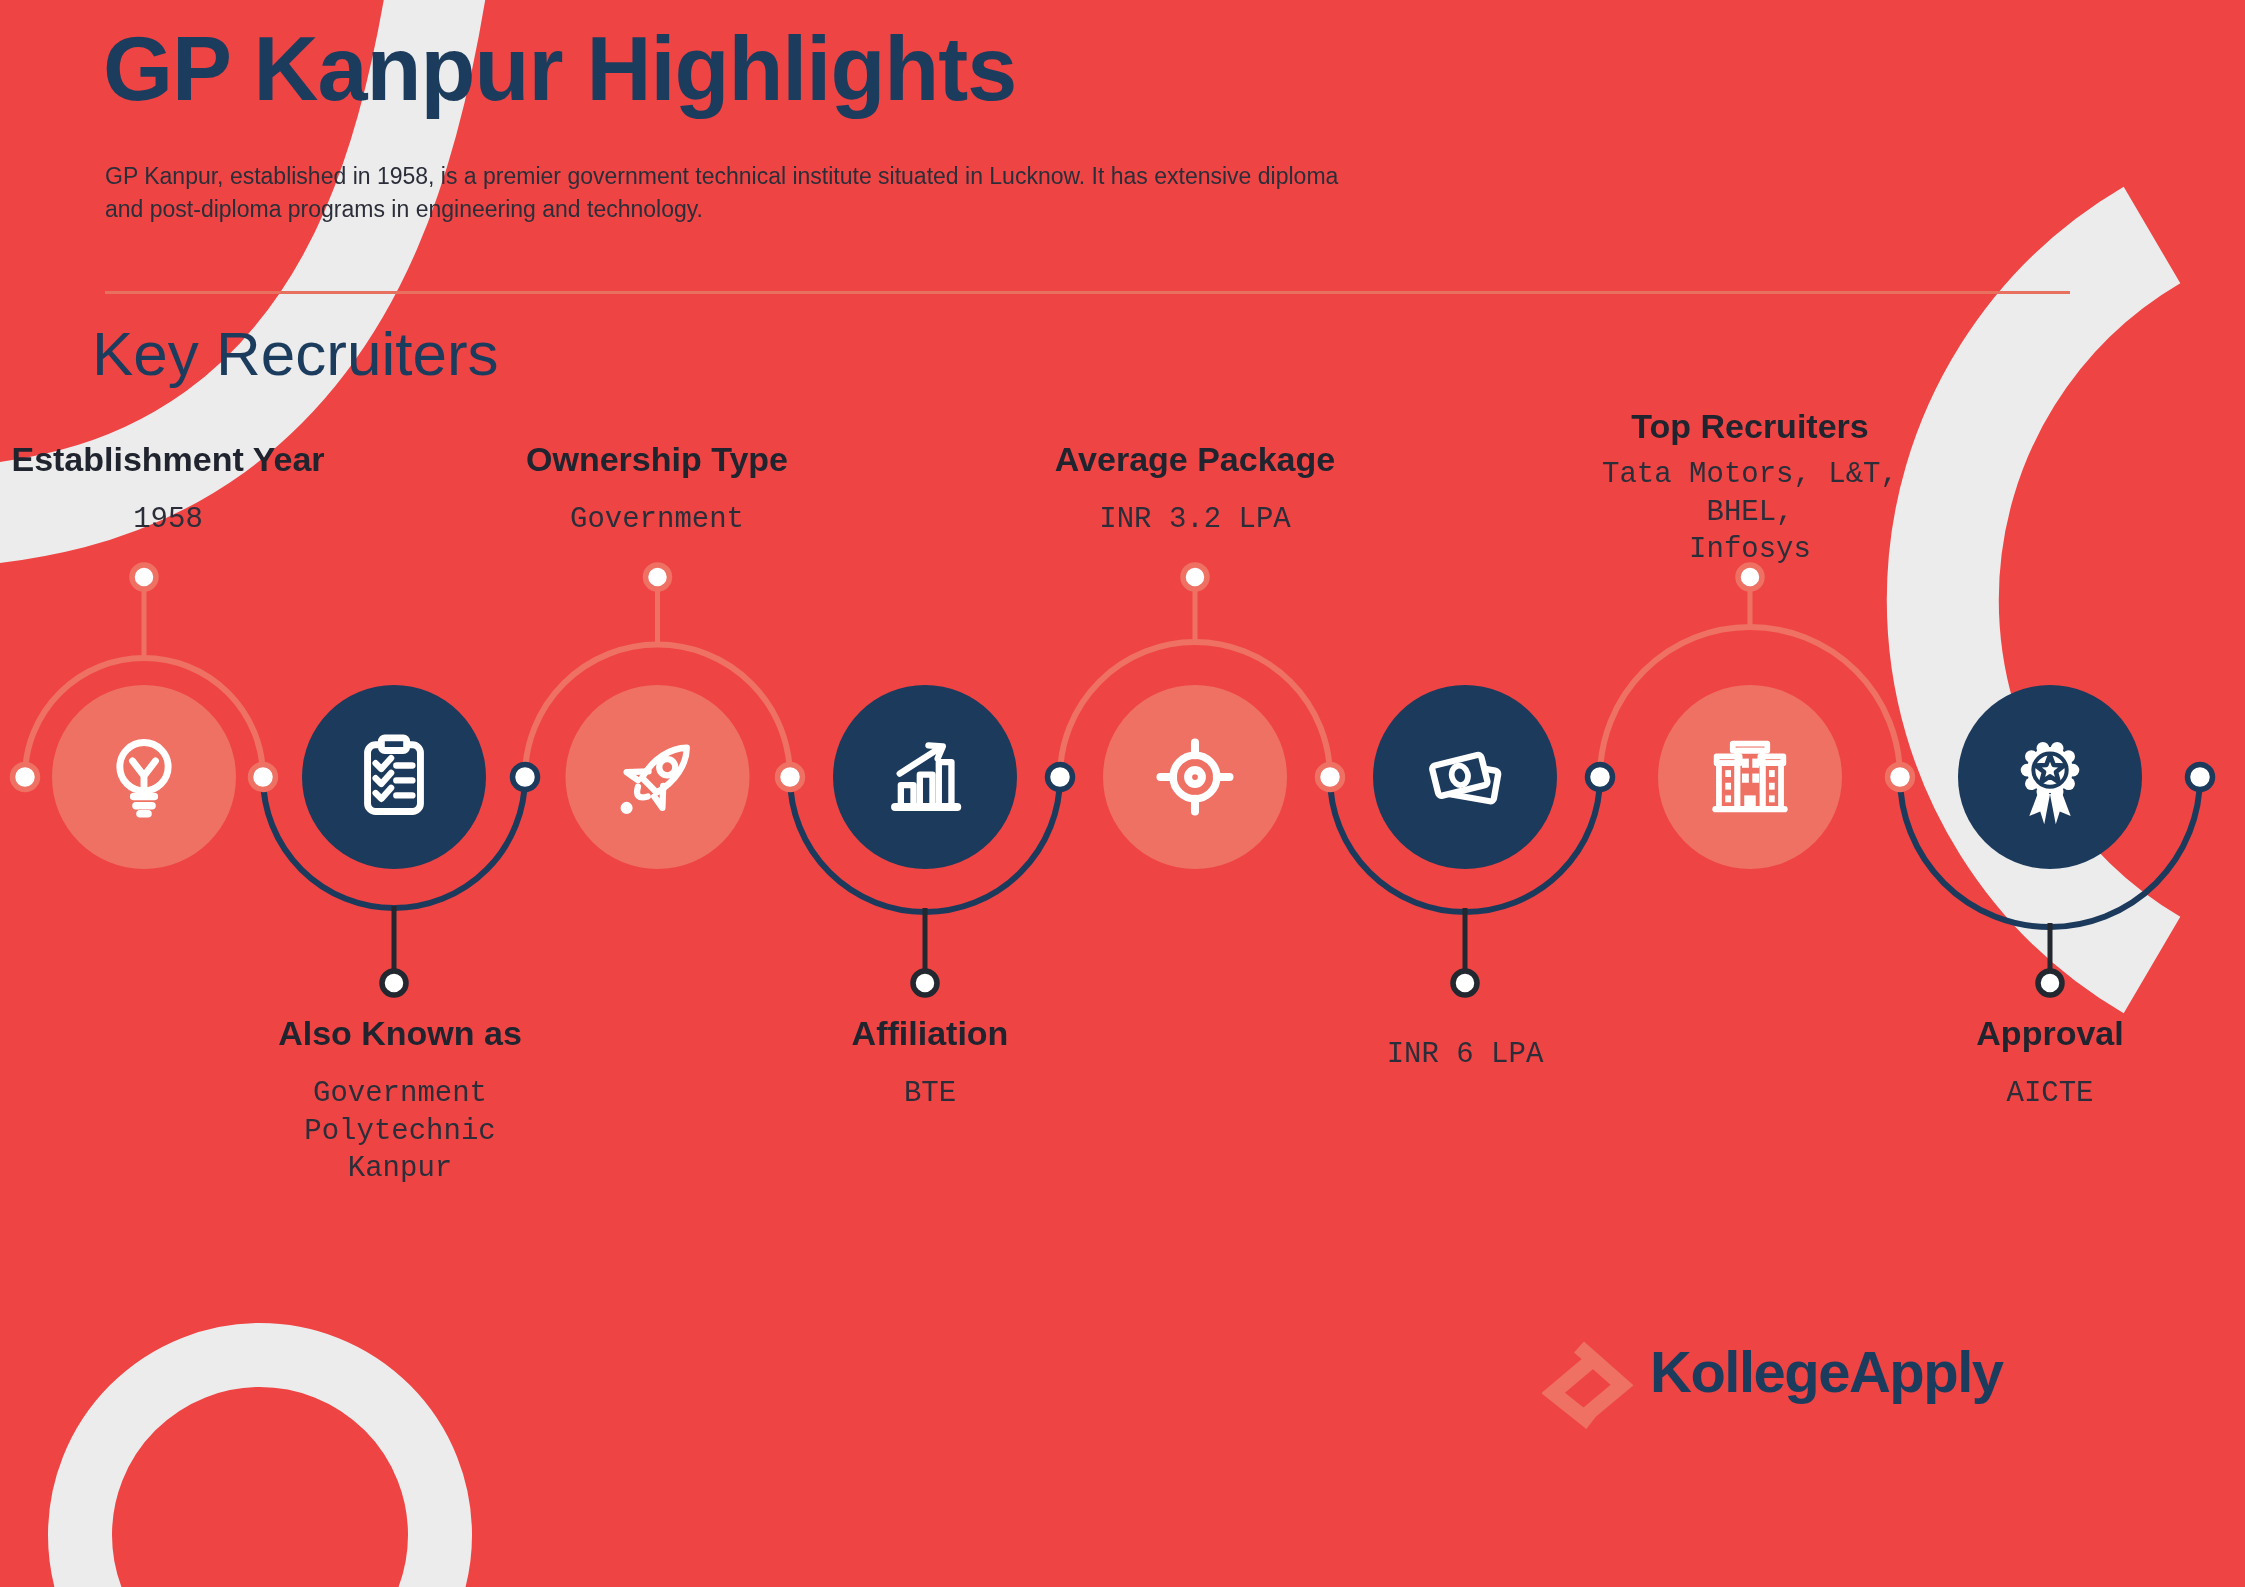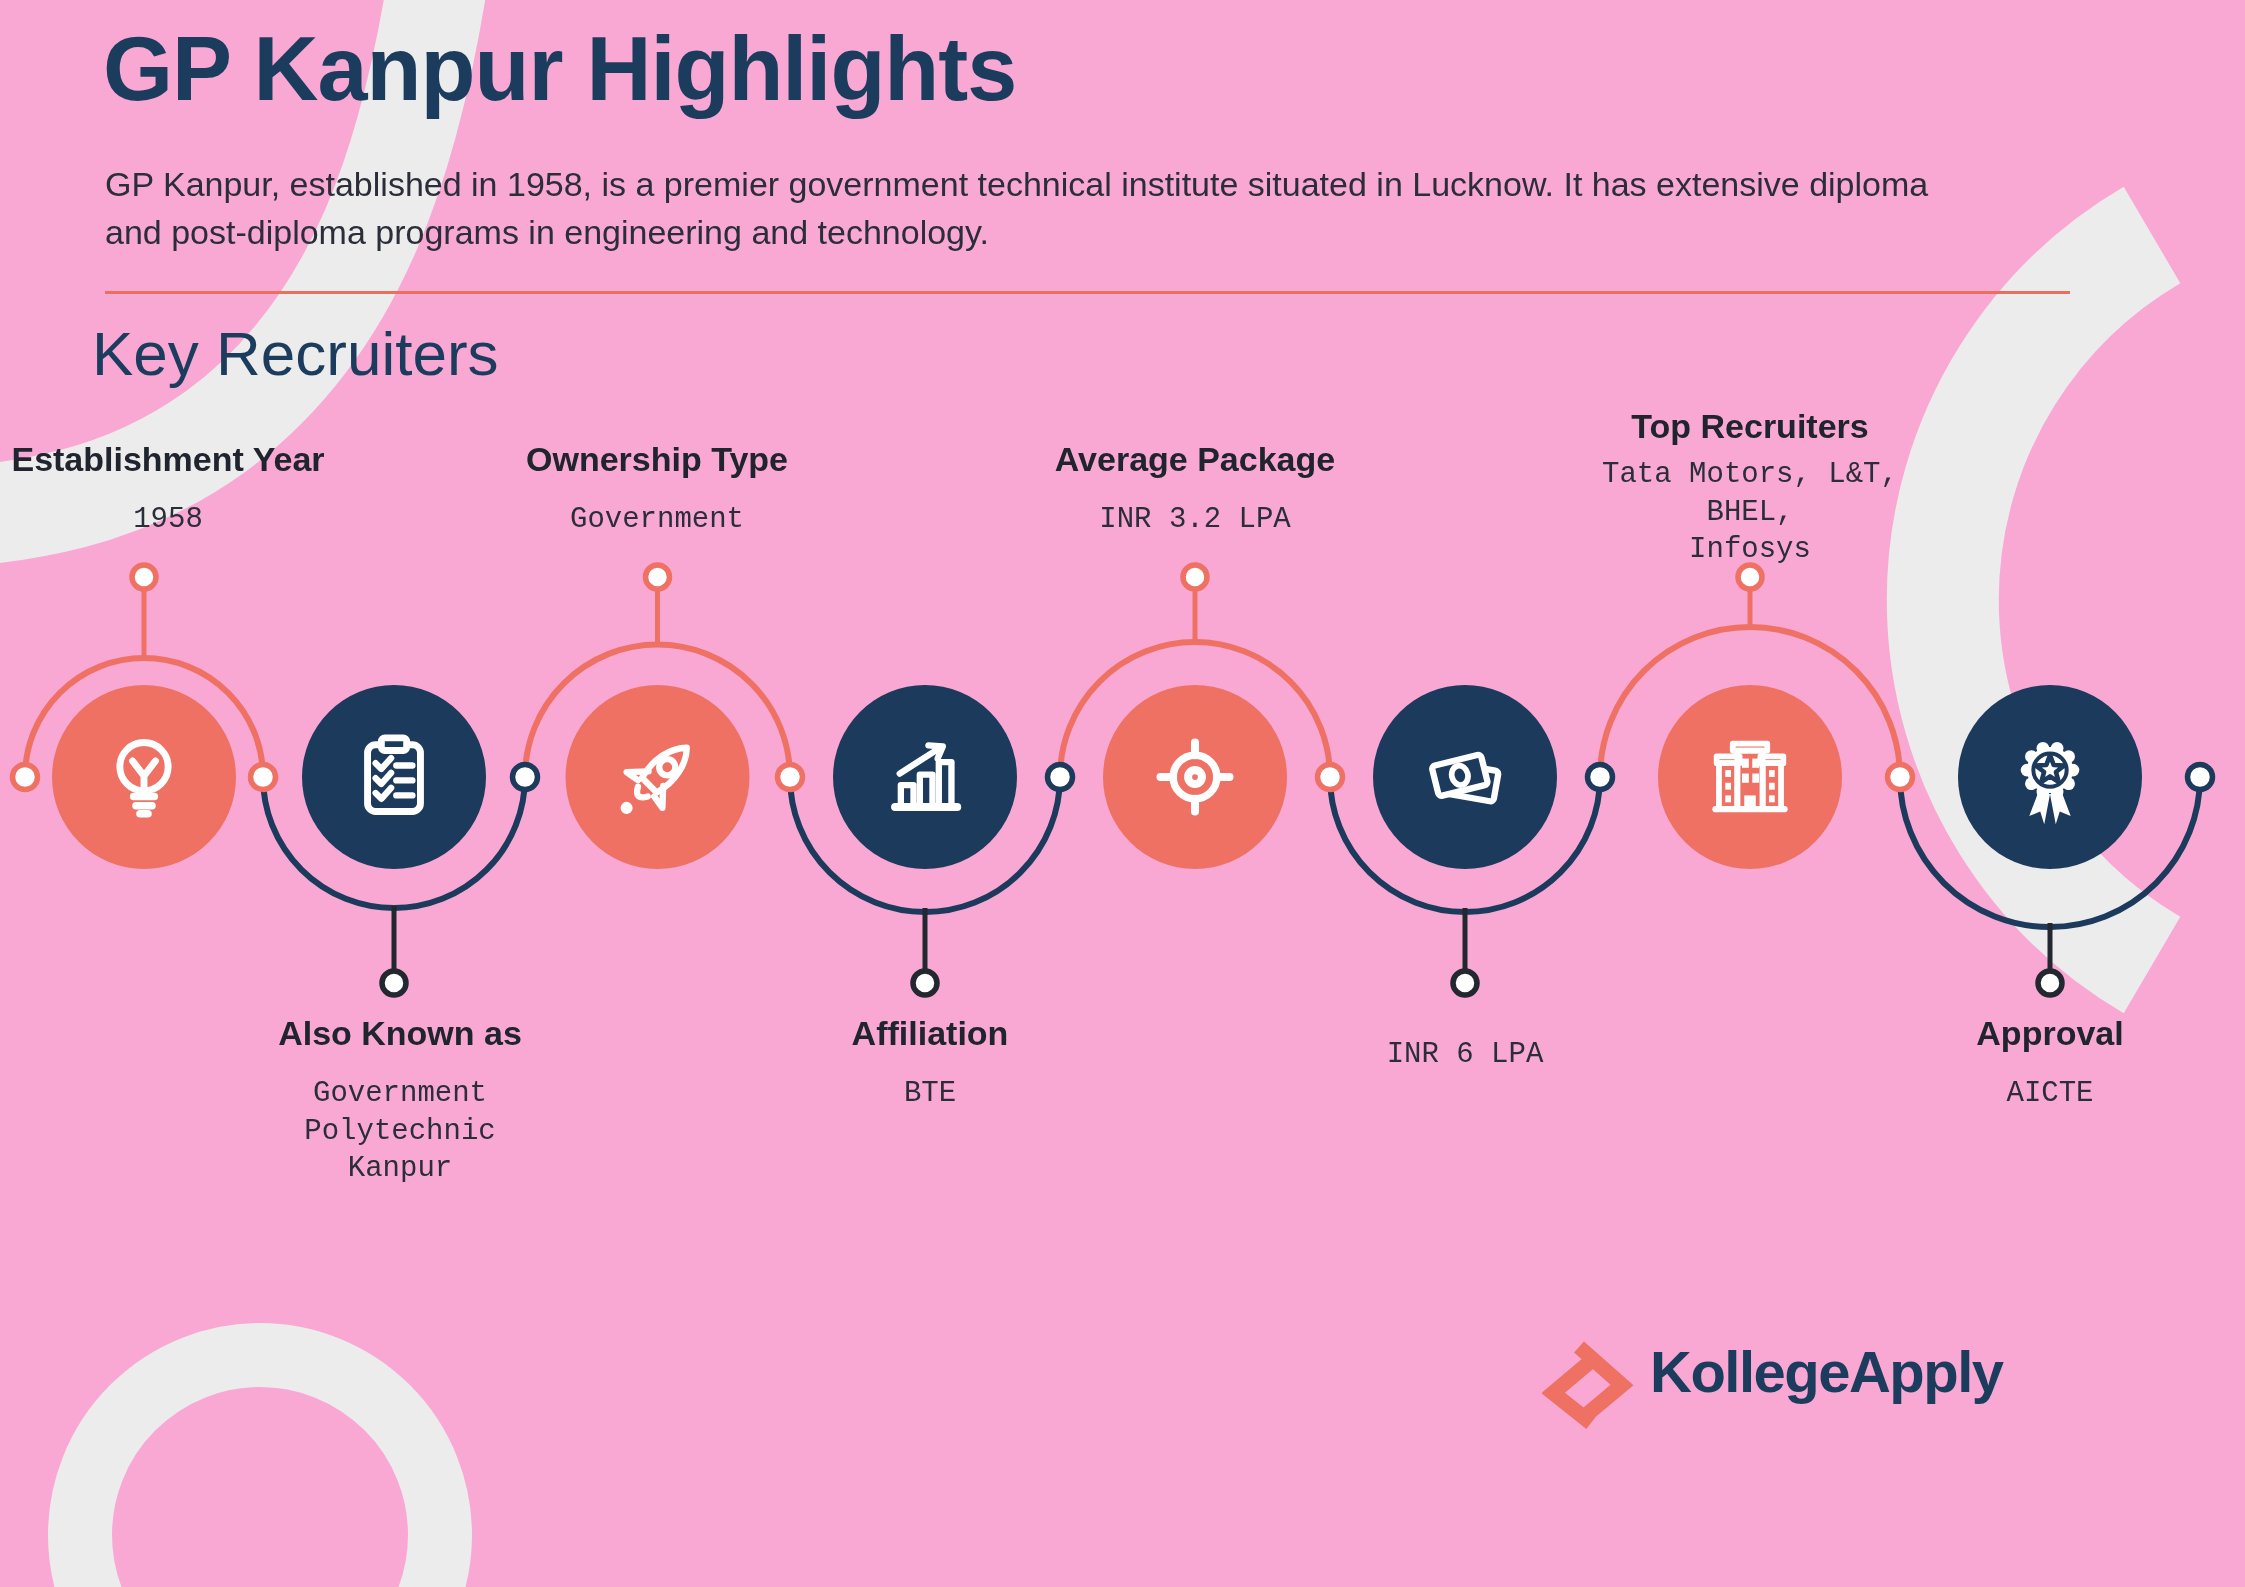--- a/index.html
+++ b/index.html
@@ -1,25 +1,25 @@
 <!DOCTYPE html>
 <html><head>
 <meta charset="utf-8">
 <style>
   html,body{margin:0;padding:0;background:#fff;}
-  .canvas{position:relative;width:2245px;height:1587px;overflow:hidden;background:#f9a8d4;
+  .canvas{position:relative;width:2245px;height:1587px;overflow:hidden;background:#ef4444;
           font-family:"Liberation Sans", sans-serif;
           --coral:#EE7163;--navy:#1C3A5C;--title-navy:#1C3C5E;--text-dark:#2B2E39;
           --label-dark:#20242E;--stem-dark:#23272F;--decoration-gray:#ECECEC;--divider:#E8705F;}
   .decor-svg,.timeline-svg{position:absolute;left:0;top:0;width:2245px;height:1587px;}
   .decor-svg{z-index:0;}
   .timeline-svg{z-index:2;}
   .txt{position:absolute;z-index:3;}
   .page-title{left:103px;top:18px;font-size:90px;font-weight:800;color:var(--title-navy);letter-spacing:-1px;}
-  .page-subtitle{left:105px;top:160px;width:2060px;font-size:34px;line-height:1.42;color:var(--text-dark);white-space:pre-line;}
+  .page-subtitle{left:105px;top:160px;width:2060px;font-size:23px;line-height:1.42;color:var(--text-dark);white-space:pre-line;}
   .divider{position:absolute;z-index:3;left:105px;top:291px;width:1965px;height:3px;background:var(--divider);}
   .section-heading{left:92px;top:318px;font-size:62px;font-weight:400;color:var(--title-navy);}
   .tl-label{position:absolute;z-index:3;transform:translateX(-50%);text-align:center;width:370px;}
   .tl-label h3{margin:0;font-size:34px;font-weight:700;color:var(--label-dark);}
   .tl-label .tl-value{margin-top:22px;font-size:29px;color:var(--text-dark);line-height:1.3;white-space:pre-line;font-family:Liberation Mono, monospace;}
   .tl-label.tight .tl-value{margin-top:10px;}
   
   .arc{fill:none;stroke-width:6px;}
   .s-coral{stroke:var(--coral);} .s-navy{stroke:var(--navy);} .s-dark{stroke:var(--stem-dark);}
   .f-coral{fill:var(--coral);} .f-navy{fill:var(--navy);}

